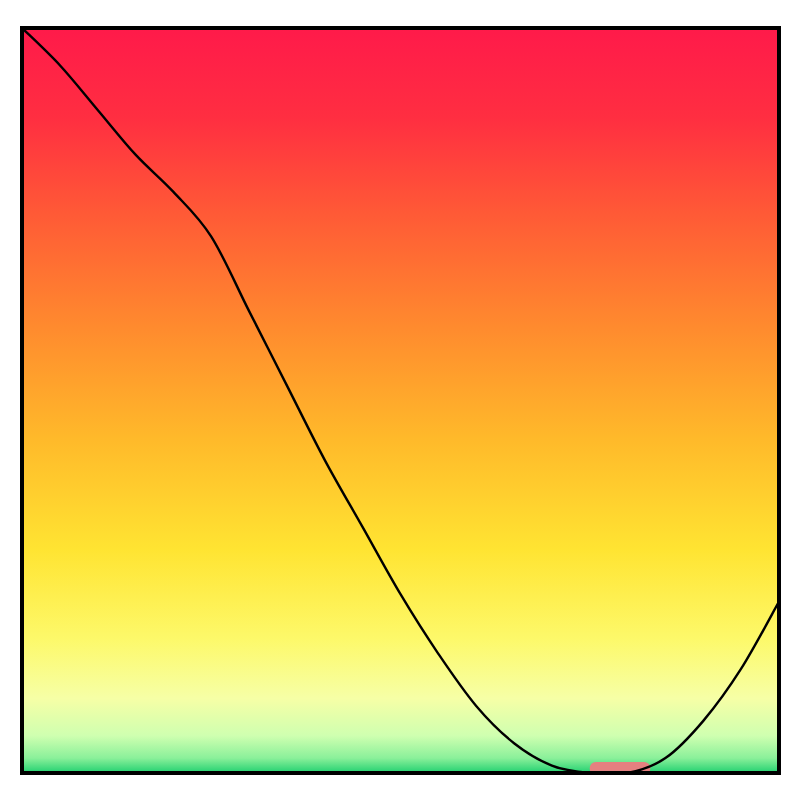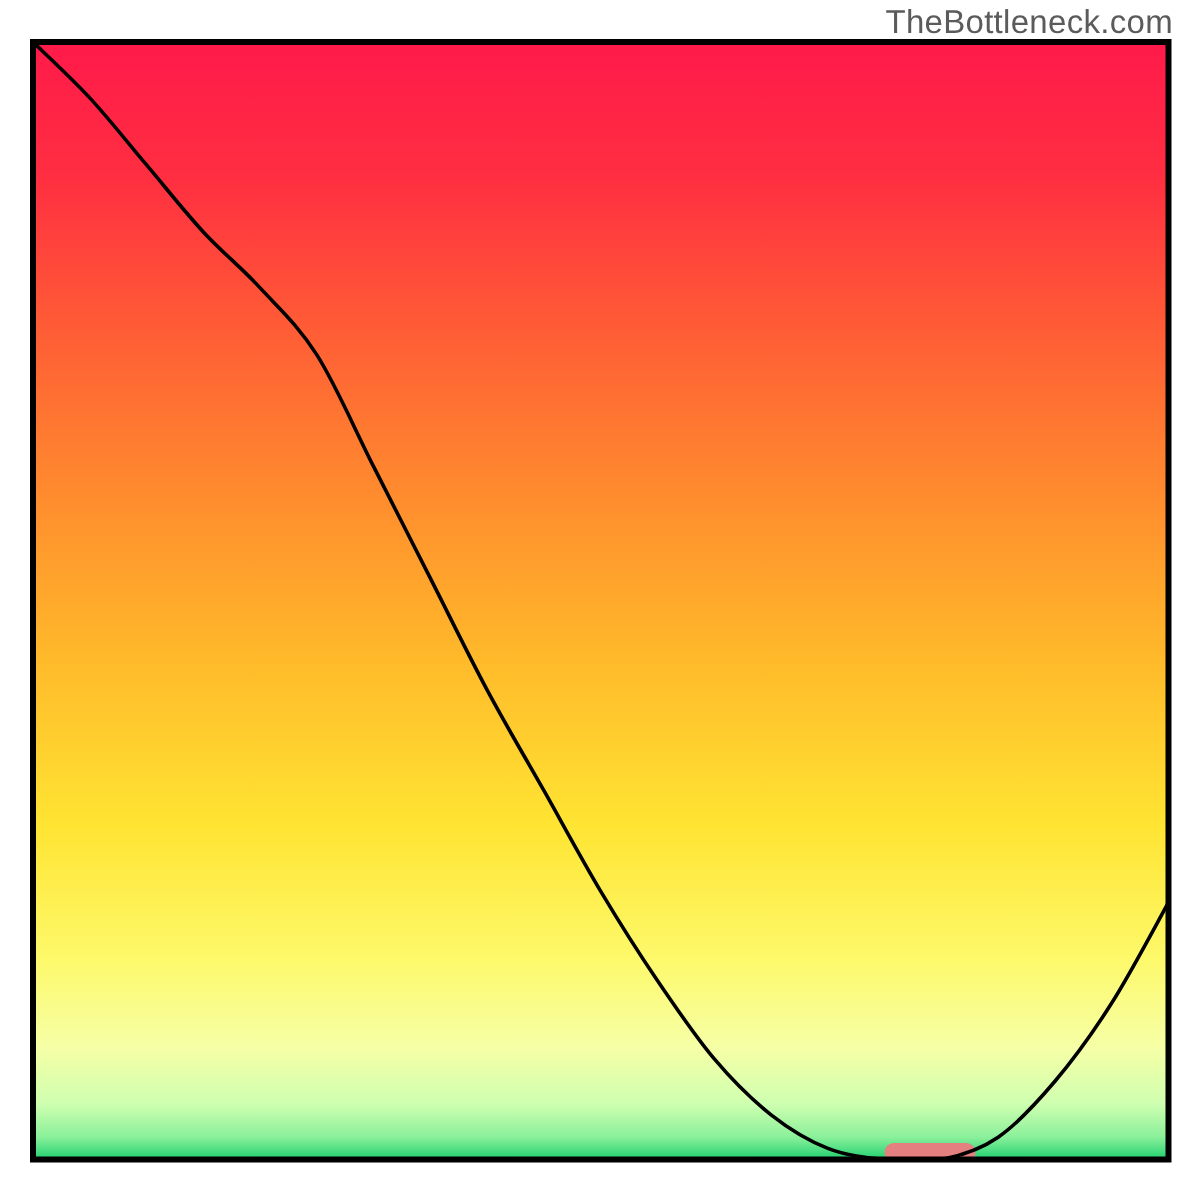--- a/index.html
+++ b/index.html
@@ -27,21 +27,20 @@
   svg {
     position: absolute;
     top: 0;
     left: 0;
   }
 </style>
 </head>
 <body>
 
 <div class="container">
-  <div class="watermark">TheBottleneck.com</div>
 
   <svg id="chart-svg" width="800" height="800">
     <defs>
       <linearGradient id="bg-grad" x1="0" y1="0" x2="0" y2="1">
           <stop offset="0.0%" stop-color="#ff1a4a"></stop>
           <stop offset="12.0%" stop-color="#ff2e41"></stop>
           <stop offset="25.0%" stop-color="#ff5a36"></stop>
           <stop offset="40.0%" stop-color="#ff8a2e"></stop>
           <stop offset="55.0%" stop-color="#ffb92a"></stop>
           <stop offset="70.0%" stop-color="#ffe432"></stop>

